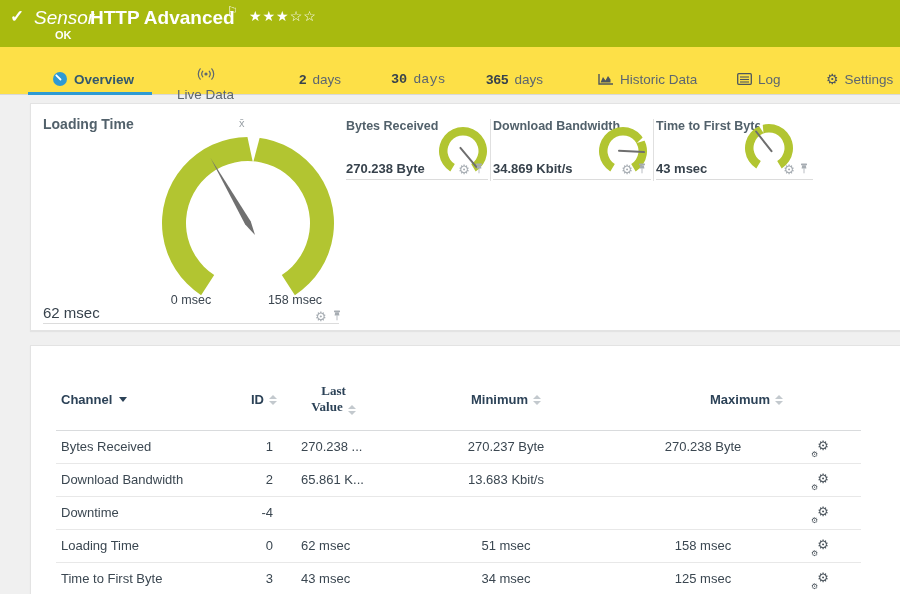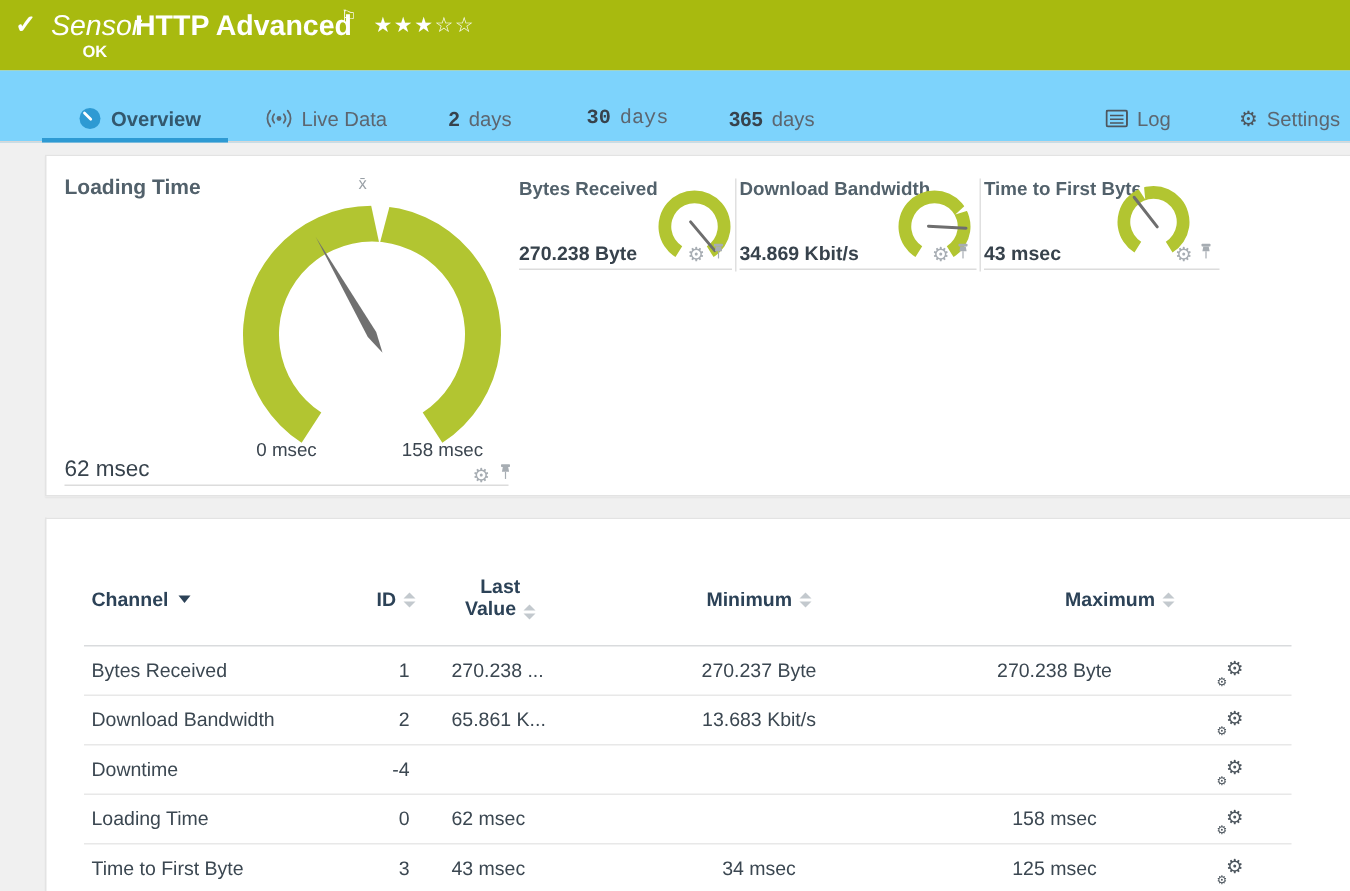--- a/index.html
+++ b/index.html
@@ -10,21 +10,21 @@
   }
   
   .hdr{position:absolute;left:0;top:0;width:900px;height:47px;background:#a8ba0f;color:#fff;}
   .hdr-check{position:absolute;left:10px;top:6px;font-size:17px;font-weight:bold;}
   .hdr-kind{position:absolute;left:34px;top:7px;font-size:19px;font-style:italic;font-weight:300;}
   .hdr-title{position:absolute;left:90px;top:7px;font-size:19px;font-weight:bold;}
   .hdr-flag{position:absolute;left:227px;top:4px;font-size:12px;cursor:pointer;}
   .hdr-stars{position:absolute;left:249px;top:8px;font-size:14px;letter-spacing:1px;cursor:pointer;}
   .hdr-ok{position:absolute;left:55px;top:29px;font-size:11px;font-weight:bold;}
   
-  .tabbar{position:absolute;left:0;top:47px;width:900px;height:47px;background:#7dd3fc;border-bottom:1px solid #d8d8d8;}
+  .tabbar{position:absolute;left:0;top:47px;width:900px;height:47px;background:#fde047;border-bottom:1px solid #d8d8d8;}
   .tab{position:absolute;top:20px;height:24px;display:flex;align-items:center;gap:6px;
        font-size:13.5px;color:#5c6670;cursor:pointer;white-space:nowrap;}
   .tab .tnum{font-weight:bold;color:#37424c;}
   .tab.active{color:#33586e;font-weight:bold;}
   .tab .ticon{display:flex;align-items:center;}
   .active-underline{position:absolute;left:28px;bottom:-1px;width:124px;height:3px;background:#2e9ad3;z-index:2;}
   
   .panel{position:absolute;background:#fff;border:1px solid #e3e3e3;box-sizing:border-box;
          box-shadow:0 1px 1px rgba(0,0,0,0.05);}
   .panel-gauges{left:30px;top:103px;width:872px;height:228px;}
@@ -46,21 +46,21 @@
   .tile-gauge{position:absolute;top:5px;}
   .tile-icons{position:absolute;right:4px;bottom:1px;display:flex;gap:4px;align-items:center;}
   .tile-sep{position:absolute;top:15px;width:0;height:62px;border-left:1px solid #e0e0e0;}
   .sep-1{left:459px;}
   .sep-2{left:622px;}
   .gear-glyph{font-size:13px;color:#a7adb3;line-height:1;cursor:pointer;}
   
   .th{position:absolute;display:flex;align-items:center;font-size:13px;font-weight:bold;color:#2c4257;cursor:pointer;}
   .th-channel{left:30px;top:46px;}
   .th-id{left:150px;top:46px;width:96px;justify-content:flex-end;}
-  .th-last{left:240px;top:37px;width:125px;flex-direction:column;}
+  .th-last{left:240px;top:37px;width:125px;flex-direction:column;font-family:Liberation Serif, serif;}
   .th-last .l2{display:flex;align-items:flex-end;}
   .th-min{left:395px;top:46px;width:160px;justify-content:center;}
   .th-max{left:592px;top:46px;width:160px;justify-content:flex-end;}
   .caret-down{width:0;height:0;border-left:4px solid transparent;border-right:4px solid transparent;
               border-top:5px solid #2c4257;margin-left:7px;}
   .sort{display:inline-flex;flex-direction:column;margin-left:5px;}
   .tri-up{width:0;height:0;border-left:4px solid transparent;border-right:4px solid transparent;
           border-bottom:4px solid #c3c9ce;margin-bottom:2px;}
   .tri-down{width:0;height:0;border-left:4px solid transparent;border-right:4px solid transparent;
             border-top:4px solid #c3c9ce;}
@@ -95,21 +95,21 @@
     <span class="ticon">
       <svg width="16" height="16">
           <circle cx="8" cy="8" r="7" fill="#2e9ad3"></circle>
           <line x1="8.5" y1="8.5" x2="4.3" y2="4.3" stroke="#fff" stroke-width="1.8" stroke-linecap="round"></line>
         </svg>
     </span>
     <span>Overview</span>
   </div>
   <div class="active-underline"></div>
 
-  <div class="tab" style="left:177px;">
+  <div class="tab" style="left:177px;flex-direction:column;">
     <span class="ticon">
       <svg width="18" height="14">
           <circle cx="9" cy="7" r="1.6" fill="#5c6670"></circle>
           <path d="M5.8 4.2 a4.5 4.5 0 0 0 0 5.6 M3.2 1.8 a8 8 0 0 0 0 10.4 M12.2 4.2 a4.5 4.5 0 0 1 0 5.6 M14.8 1.8 a8 8 0 0 1 0 10.4" stroke="#5c6670" fill="none" stroke-width="1.2" stroke-linecap="round"></path>
         </svg>
     </span>
     <span>Live Data</span>
   </div>
 
   <div class="tab" style="left:299px;">
@@ -120,20 +120,29 @@
   <div class="tab" style="left:391px;font-family:Liberation Mono, monospace;">
     <span class="tnum">30</span>
     <span>days</span>
   </div>
 
   <div class="tab" style="left:486px;">
     <span class="tnum">365</span>
     <span>days</span>
   </div>
 
+  <div class="tab" style="left:597px;">
+    <span class="ticon">
+      <svg width="17" height="14">
+          <path d="M2 2 V12 H16" stroke="#4d565e" fill="none" stroke-width="1.4"></path>
+          <path d="M3.5 10.5 L6 5 L8.5 8.5 L11 4 L13.5 7.5 V10.5 Z" fill="#4d565e"></path>
+        </svg>
+    </span>
+    <span>Historic Data</span>
+  </div>
 
   <div class="tab" style="left:737px;align-items:center;">
     <span class="ticon">
       <svg width="15" height="12">
           <rect x="0.7" y="0.7" width="13.6" height="10.6" rx="1" fill="none" stroke="#4d565e" stroke-width="1.3"></rect>
           <line x1="3" y1="4" x2="12" y2="4" stroke="#4d565e" stroke-width="1.1"></line>
           <line x1="3" y1="6.5" x2="12" y2="6.5" stroke="#4d565e" stroke-width="1.1"></line>
           <line x1="3" y1="9" x2="12" y2="9" stroke="#4d565e" stroke-width="1.1"></line>
         </svg>
     </span>
@@ -308,20 +317,21 @@
     <div class="c-max"></div>
     <div class="c-gear">
       <span class="gears"><span class="g-big">⚙</span><span class="g-small">⚙</span></span>
     </div>
   </div>
 
   <div class="trow" style="top:183px;">
     <div class="c-ch">Loading Time</div>
     <div class="c-id">0</div>
     <div class="c-last">62 msec</div>
+    <div class="c-min">51 msec</div>
     <div class="c-max">158 msec</div>
     <div class="c-gear">
       <span class="gears"><span class="g-big">⚙</span><span class="g-small">⚙</span></span>
     </div>
   </div>
 
   <div class="trow" style="top:216px;">
     <div class="c-ch">Time to First Byte</div>
     <div class="c-id">3</div>
     <div class="c-last">43 msec</div>

